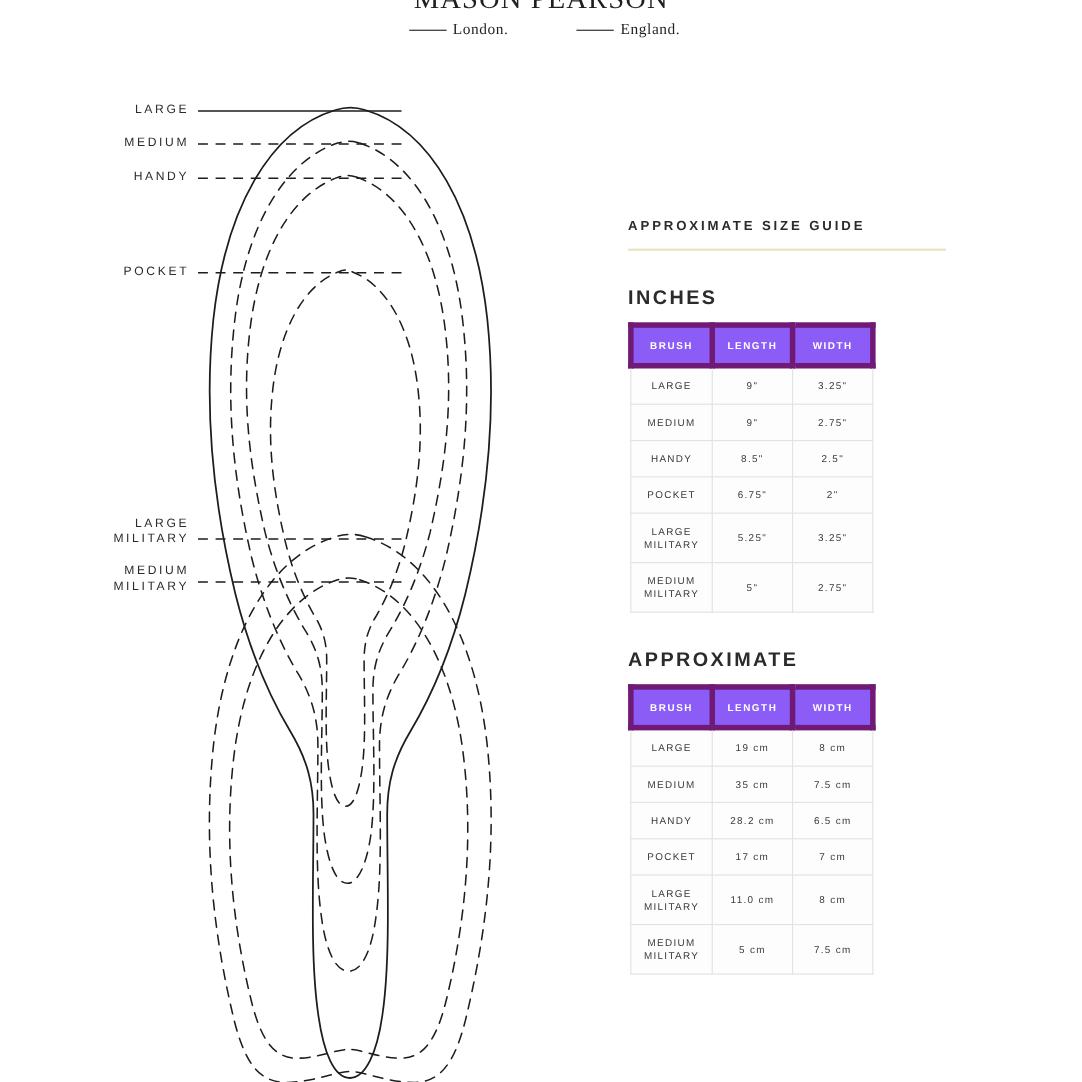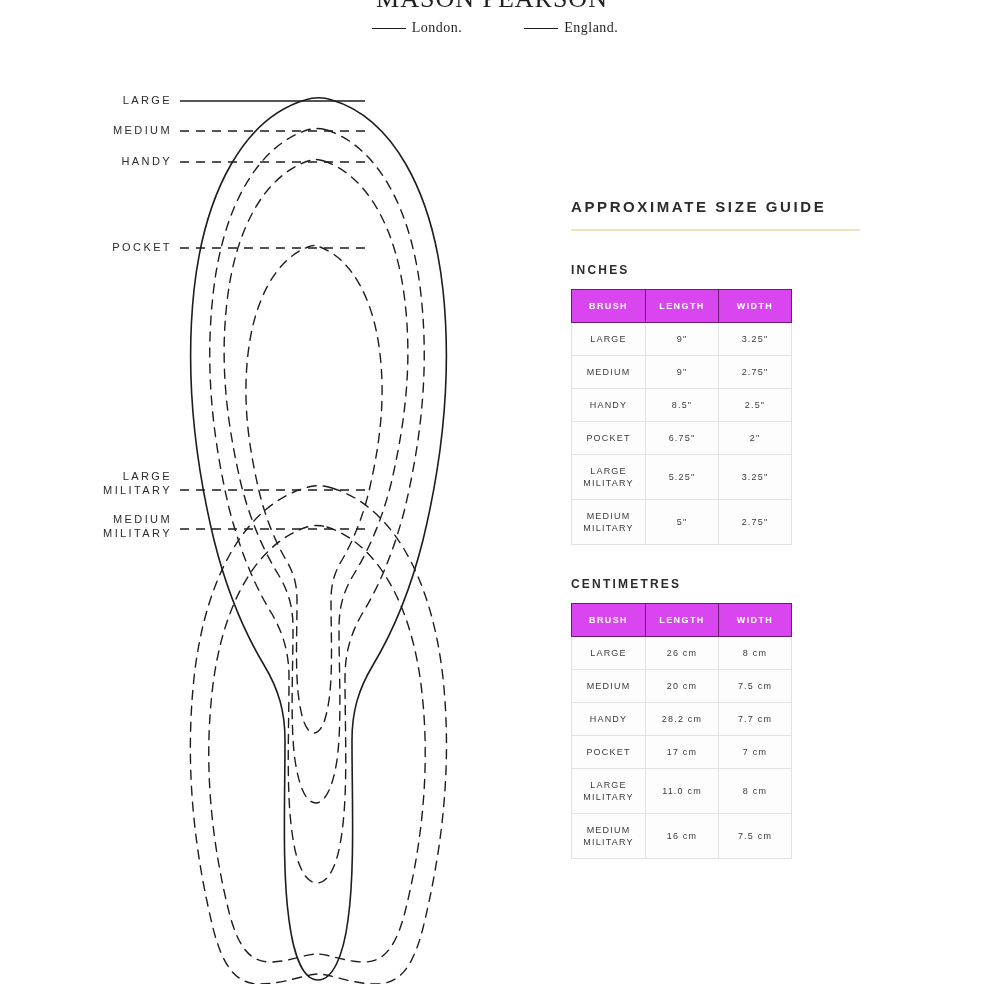--- a/index.html
+++ b/index.html
@@ -72,53 +72,53 @@
   }
 
   
   .panel {
     position: absolute;
     left: 571px;
     top: 198px;
     width: 300px;
   }
   .panel-title {
-    font-size: 15px;
+    font-size: 12px;
     letter-spacing: 2.6px;
     color: #2b2b2b;
     font-weight: bold;
   }
   .panel-rule {
     margin-top: 14px;
     width: 289px;
     height: 2px;
     background: #eae3bf;
   }
   .unit-title {
     margin-top: 32px;
-    font-size: 12px;
+    font-size: 18px;
     letter-spacing: 2.2px;
     font-weight: bold;
     color: #2b2b2b;
   }
   table.size {
     margin-top: 12px;
     border-collapse: collapse;
     width: 220px;
     table-layout: fixed;
   }
   table.size th {
-    background: #d946ef;
+    background: #8b5cf6;
     color: #ffffff;
     font-size: 9px;
     letter-spacing: 1.4px;
     font-weight: bold;
     padding: 11px 6px;
     text-align: center;
-    border: 1px solid #701a75;
+    border: 5px solid #701a75;
   }
   table.size td {
     font-size: 9px;
     letter-spacing: 1.2px;
     color: #3a3a3a;
     padding: 10px 4px;
     text-align: center;
     border: 1px solid #e2e2e2;
     background: #fdfdfd;
     line-height: 12px;
@@ -298,62 +298,62 @@
       </tr>
       <tr>
         <td class="brushcell">MEDIUM
 MILITARY</td>
         <td>5"</td>
         <td>2.75"</td>
       </tr>
     </tbody>
   </table>
 
-  <div class="unit-title">CENTIMETRES</div>
+  <div class="unit-title">APPROXIMATE</div>
   <table class="size">
     <colgroup>
         <col class="c1">
         <col class="c2">
         <col class="c3">
       </colgroup>
     <thead>
       <tr>
         <th>BRUSH</th>
         <th>LENGTH</th>
         <th>WIDTH</th>
       </tr>
     </thead>
     <tbody>
       <tr>
         <td class="brushcell">LARGE</td>
-        <td>26 cm</td>
+        <td>19 cm</td>
         <td>8 cm</td>
       </tr>
       <tr>
         <td class="brushcell">MEDIUM</td>
-        <td>20 cm</td>
+        <td>35 cm</td>
         <td>7.5 cm</td>
       </tr>
       <tr>
         <td class="brushcell">HANDY</td>
         <td>28.2 cm</td>
-        <td>7.7 cm</td>
+        <td>6.5 cm</td>
       </tr>
       <tr>
         <td class="brushcell">POCKET</td>
         <td>17 cm</td>
         <td>7 cm</td>
       </tr>
       <tr>
         <td class="brushcell">LARGE
 MILITARY</td>
         <td>11.0 cm</td>
         <td>8 cm</td>
       </tr>
       <tr>
         <td class="brushcell">MEDIUM
 MILITARY</td>
-        <td>16 cm</td>
+        <td>5 cm</td>
         <td>7.5 cm</td>
       </tr>
     </tbody>
   </table>
 </div>
 
 </body></html>

